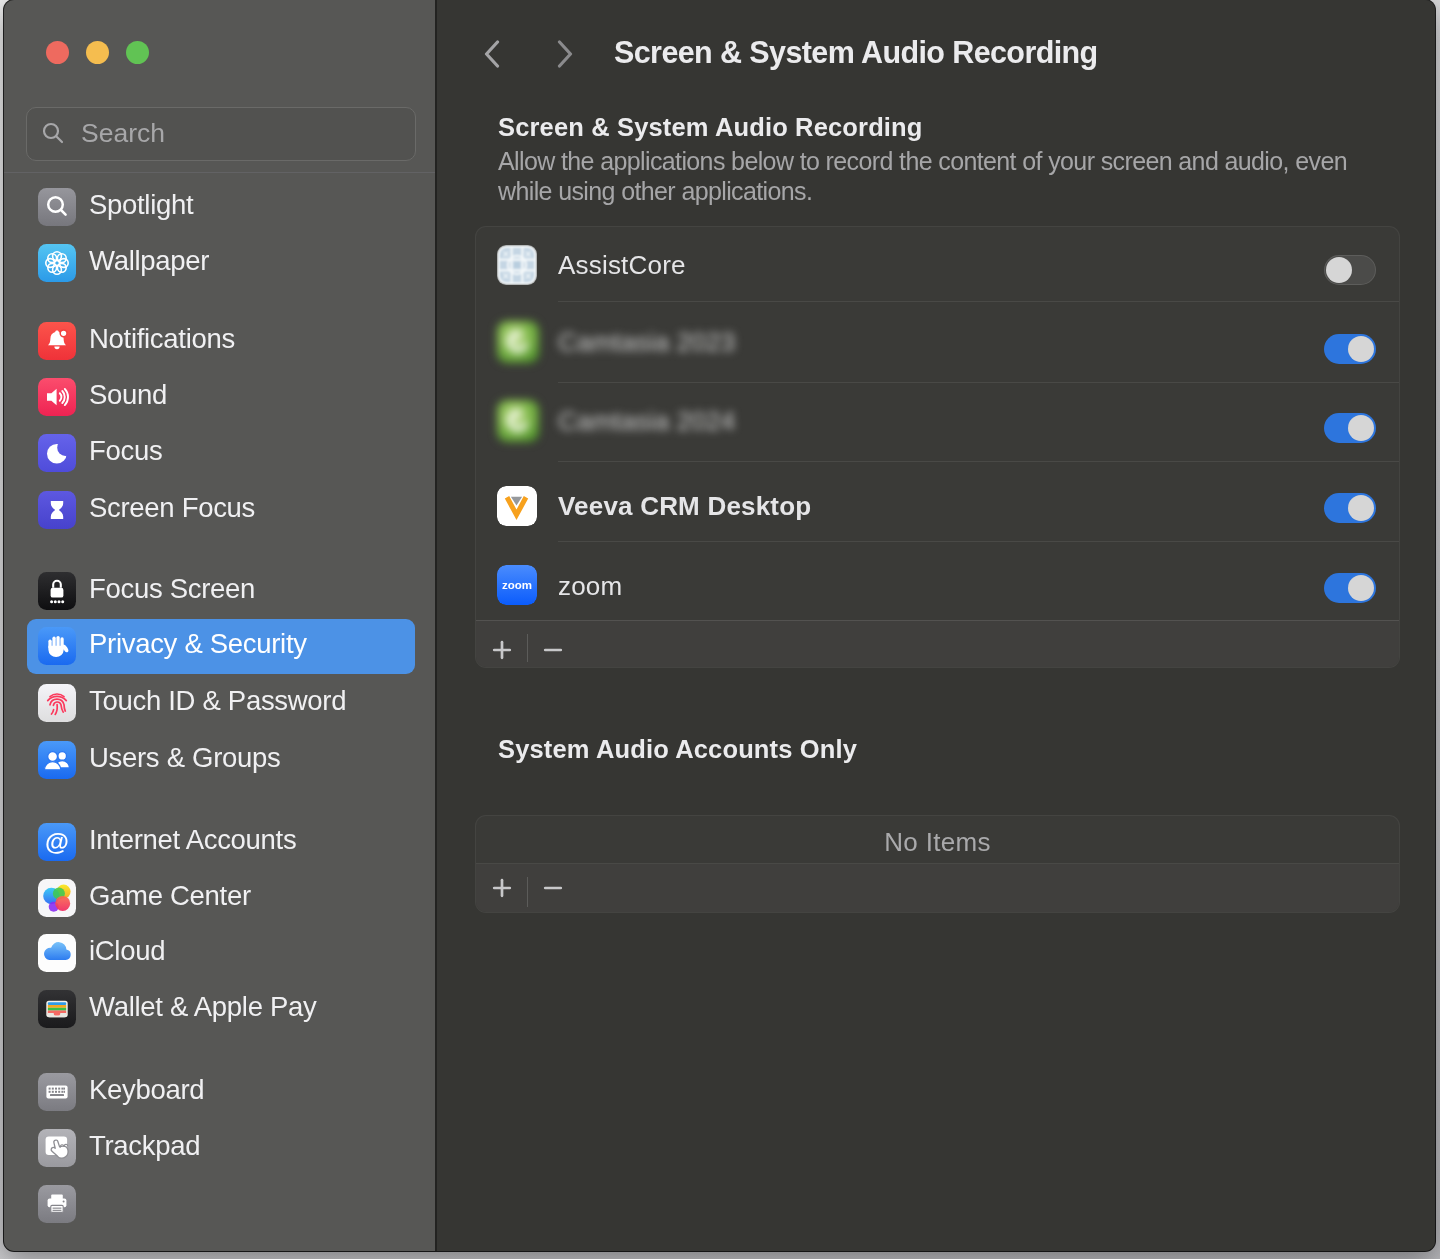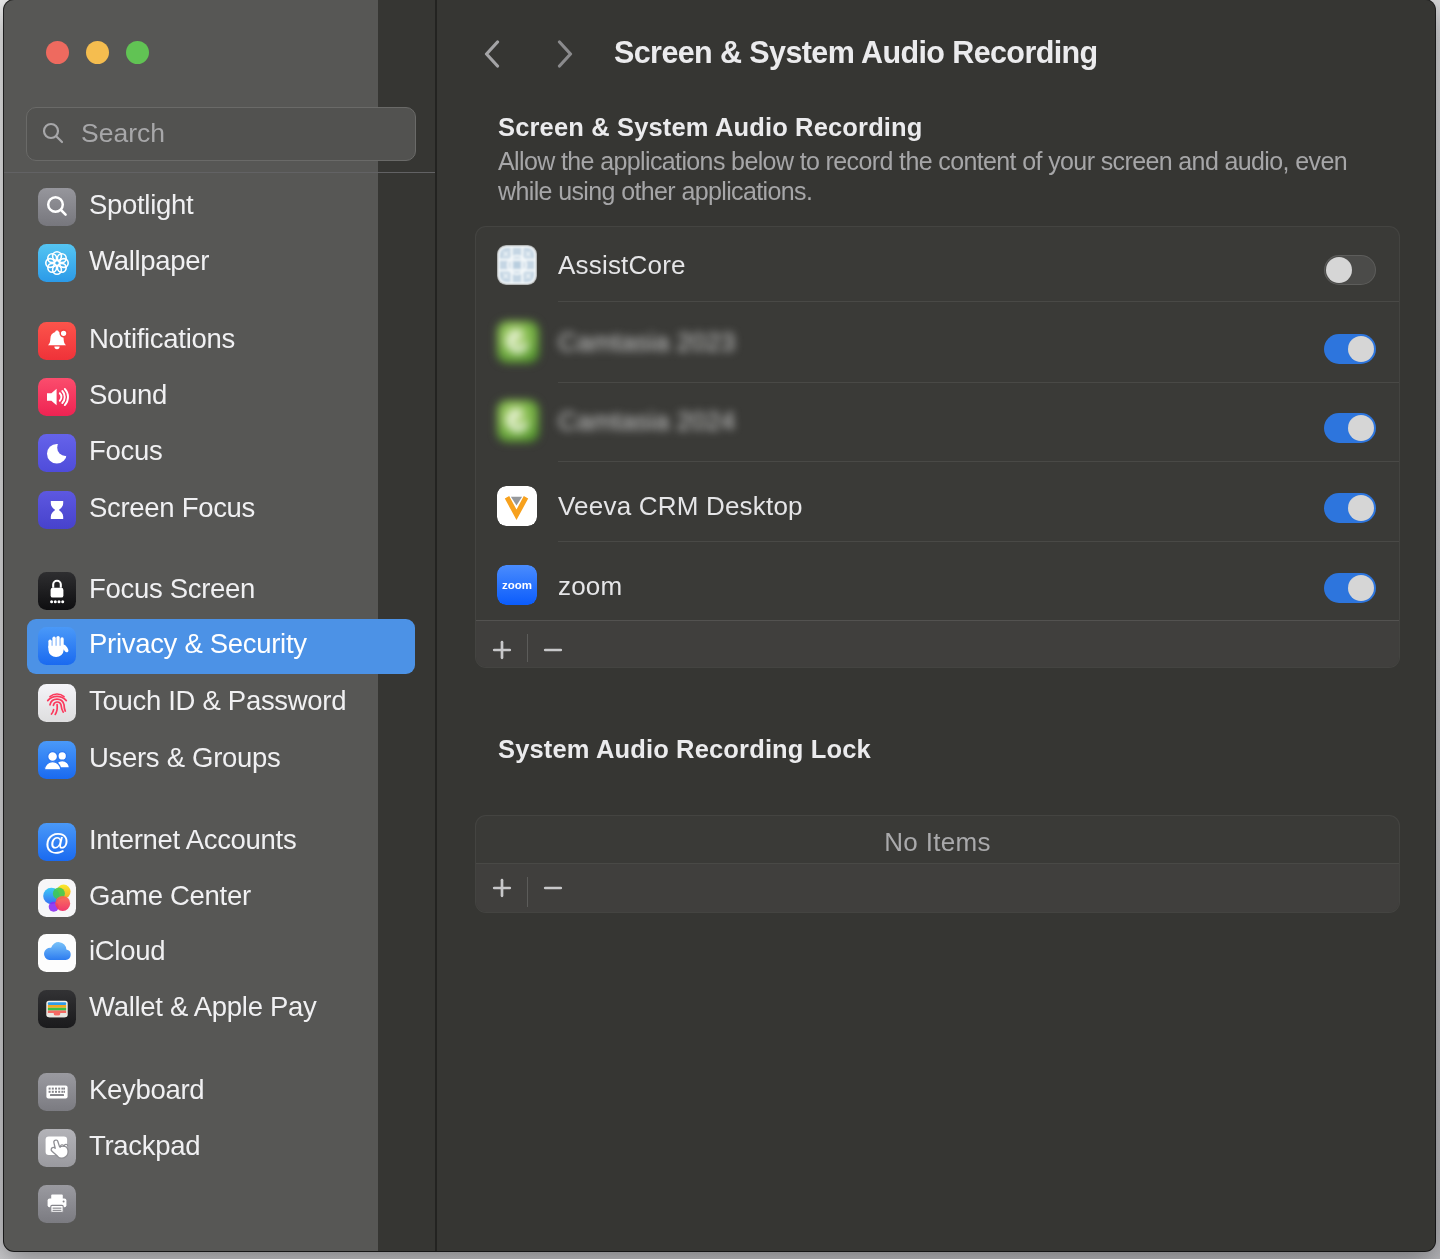--- a/index.html
+++ b/index.html
@@ -6,21 +6,21 @@
 html,body { width:1440px; height:1259px; overflow:hidden; }
 body {
   font-family:"Liberation Sans", sans-serif;
   background:linear-gradient(150deg,#efefef 0%,#dcdcde 35%,#b7b7bb 100%);
 }
 .win {
   position:absolute; left:4px; top:0; width:1431px; height:1251px;
   border-radius:10px; overflow:hidden; background:#363633;
   box-shadow:0 0 0 1px rgba(0,0,0,.85), 0 8px 30px rgba(0,0,0,.4);
 }
-.side { position:absolute; left:0; top:0; width:374px; height:100%; background:#575755; }
+.side { position:absolute; left:0; top:0; width:431px; height:100%; background:#575755; }
 .sdivider { position:absolute; left:431px; top:0; width:2px; height:100%; background:#232321; z-index:5; }
 .pane { position:absolute; left:433px; top:0; right:0; height:100%; background:#363633; }
 
 
 .tl { position:absolute; width:23px; height:23px; border-radius:50%; top:41px; }
 .tl.r { left:42px; background:#ee6a5f; }
 .tl.y { left:82px; background:#f5bd4f; }
 .tl.g { left:122px; background:#61c354; }
 
 
@@ -402,21 +402,21 @@
         </div>
       <div class="tog on" style="top:186px;">
           <span class="knob"></span>
         </div>
 
       <div class="appic" style="top:259px;"><svg width="40" height="40" viewBox="0 0 40 40">
             <rect width="40" height="40" rx="9" fill="#fff"></rect>
             <path d="M10 11.3 19.5 28.8 29 11.3" fill="none" stroke="#f7a11d" stroke-width="5"></path>
             <path d="M13.9 10.8 25.1 10.8 19.5 19.4z" fill="#95989c"></path>
           </svg></div>
-      <div class="rlab" style="top:264px;">Veeva CRM Desktop</div>
+      <div class="rlab" style="top:264px;font-weight:bold;">Veeva CRM Desktop</div>
       <div class="tog on" style="top:266px;">
           <span class="knob"></span>
         </div>
 
       <div class="appic" style="top:338px;"><svg width="40" height="40" viewBox="0 0 40 40">
             <defs>
               <linearGradient id="zm" x1="0" y1="0" x2="0" y2="1">
                 <stop offset="0" stop-color="#4a8cfd"></stop>
                 <stop offset="1" stop-color="#0b5cfc"></stop>
               </linearGradient>
@@ -438,21 +438,21 @@
             <line x1="10" y1="2.2" x2="10" y2="17.8"></line>
             <line x1="2.2" y1="10" x2="17.8" y2="10"></line>
           </svg>
         <div class="vsep"></div>
         <svg style="position:absolute;left:67px;top:19px" width="20" height="20" viewBox="0 0 20 20" stroke="#c8c8ca" stroke-width="2.7" stroke-linecap="round">
             <line x1="2.2" y1="10" x2="17.8" y2="10"></line>
           </svg>
       </div>
     </div>
 
-    <div class="h1" style="top:735px">System Audio Recording Lock</div>
+    <div class="h1" style="top:735px">System Audio Accounts Only</div>
 
     <div class="card" style="top:816px; height:96px;">
       <div class="noitems" style="top:11px">No Items</div>
       <div class="rowdiv" style="top:47px; left:0;"></div>
       <div class="cfoot" style="top:48px; height:48px; border-top:none;">
         <svg style="position:absolute;left:16px;top:14px" width="20" height="20" viewBox="0 0 20 20" stroke="#c8c8ca" stroke-width="2.7" stroke-linecap="round">
             <line x1="10" y1="2.2" x2="10" y2="17.8"></line>
             <line x1="2.2" y1="10" x2="17.8" y2="10"></line>
           </svg>
         <div class="vsep"></div>

